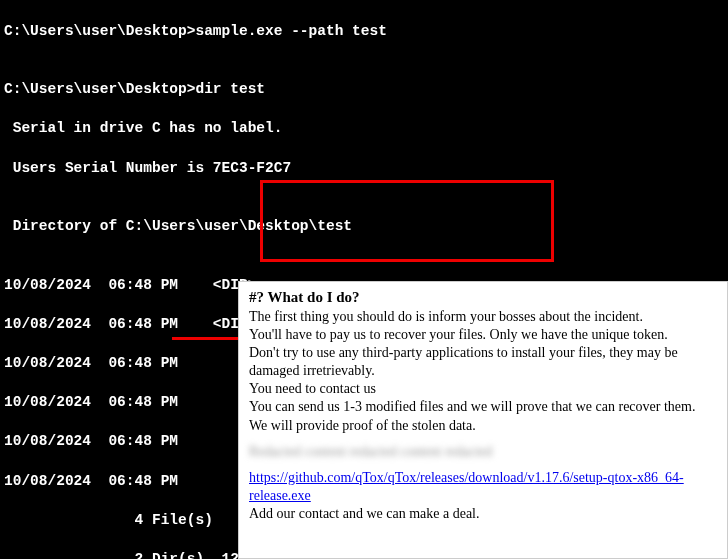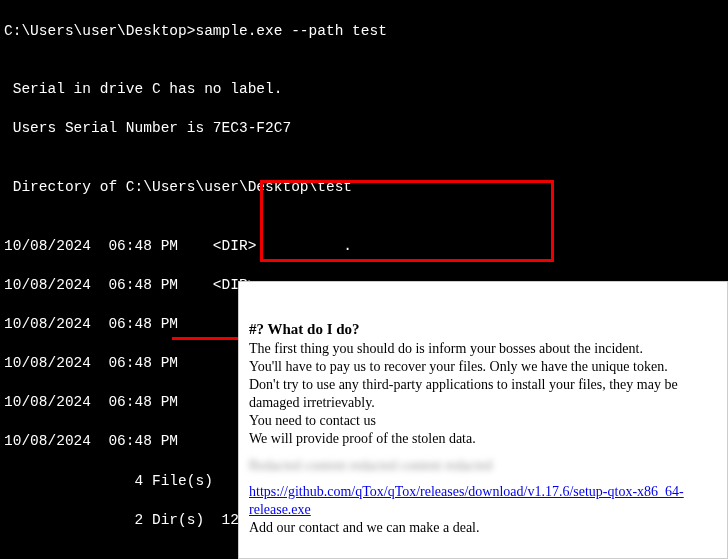--- a/index.html
+++ b/index.html
@@ -11,21 +11,21 @@
       font-size: 14.5px;
       color: #fff;
       position: relative;
       overflow: hidden;
       line-height: 1.35;
     }
     .terminal {
       padding: 2px 4px;
       white-space: pre;
     }
-    .line { display: block; }
+    .line { display: block; font-weight: bold; }
     .red-box {
       position: absolute;
       border: 3px solid #e00;
       pointer-events: none;
     }
     .red-underline {
       position: absolute;
       border-bottom: 3px solid #e00;
       pointer-events: none;
     }
@@ -35,38 +35,38 @@
       color: #000;
       font-family: 'Times New Roman', serif;
       font-size: 14px;
       line-height: 1.3;
       padding: 6px 10px;
       border: 1px solid #ccc;
     }
     .note-heading {
       font-weight: bold;
       font-size: 15px;
-      margin-top: 32px;
     }
     .note-link {
       color: #0000ee;
       text-decoration: underline;
       cursor: pointer;
     }
     .blur-line {
       filter: blur(3px);
       color: #999;
     }
   </style>
 </head>
 <body>
 
 <div class="terminal">
 <span class="line">C:\Users\user\Desktop&gt;sample.exe --path test</span>
 <span class="line"></span>
+<span class="line">C:\Users\user\Desktop&gt;dir test</span>
 <span class="line"> Serial in drive C has no label.</span>
 <span class="line"> Users Serial Number is 7EC3-F2C7</span>
 <span class="line"></span>
 <span class="line"> Directory of C:\Users\user\Desktop\test</span>
 <span class="line"></span>
 <span class="line">10/08/2024  06:48 PM    &lt;DIR&gt;          .</span>
 <span class="line">10/08/2024  06:48 PM    &lt;DIR&gt;          ..</span>
 <span class="line">10/08/2024  06:48 PM            25,426 INCIDENT_REPORT.pdf</span>
 <span class="line">10/08/2024  06:48 PM             3,079 test.docx.6C5oy2dVr6</span>
 <span class="line">10/08/2024  06:48 PM             3,079 test.txt.6C5oy2dVr6</span>
@@ -90,19 +90,20 @@
 
 <div class="red-box" id="redbox" style="left: 260px; top: 180px; width: 294px; height: 82px;"></div>
 <div class="red-underline" id="redunderline" style="left: 172px; top: 337px; width: 72px;"></div>
 
 <div class="note" id="ransomnote" style="left: 238px; top: 281px; width: 490px; height: 278px;">
   <div class="note-heading">#? What do I do?</div>
   <div>The first thing you should do is inform your bosses about the incident.</div>
   <div>You'll have to pay us to recover your files. Only we have the unique token.</div>
   <div>Don't try to use any third-party applications to install your files, they may be damaged irretrievably.</div>
   <div>You need to contact us</div>
+  <div>You can send us 1-3 modified files and we will prove that we can recover them.</div>
   <div>We will provide proof of the stolen data.</div>
   <div style="height:8px"></div>
   <div class="blur-line">Redacted content redacted content redacted</div>
   <div style="height:8px"></div>
   <a class="note-link">https://github.com/qTox/qTox/releases/download/v1.17.6/setup-qtox-x86_64-release.exe</a>
   <div>Add our contact and we can make a deal.</div>
 </div>
 
 </body></html>

